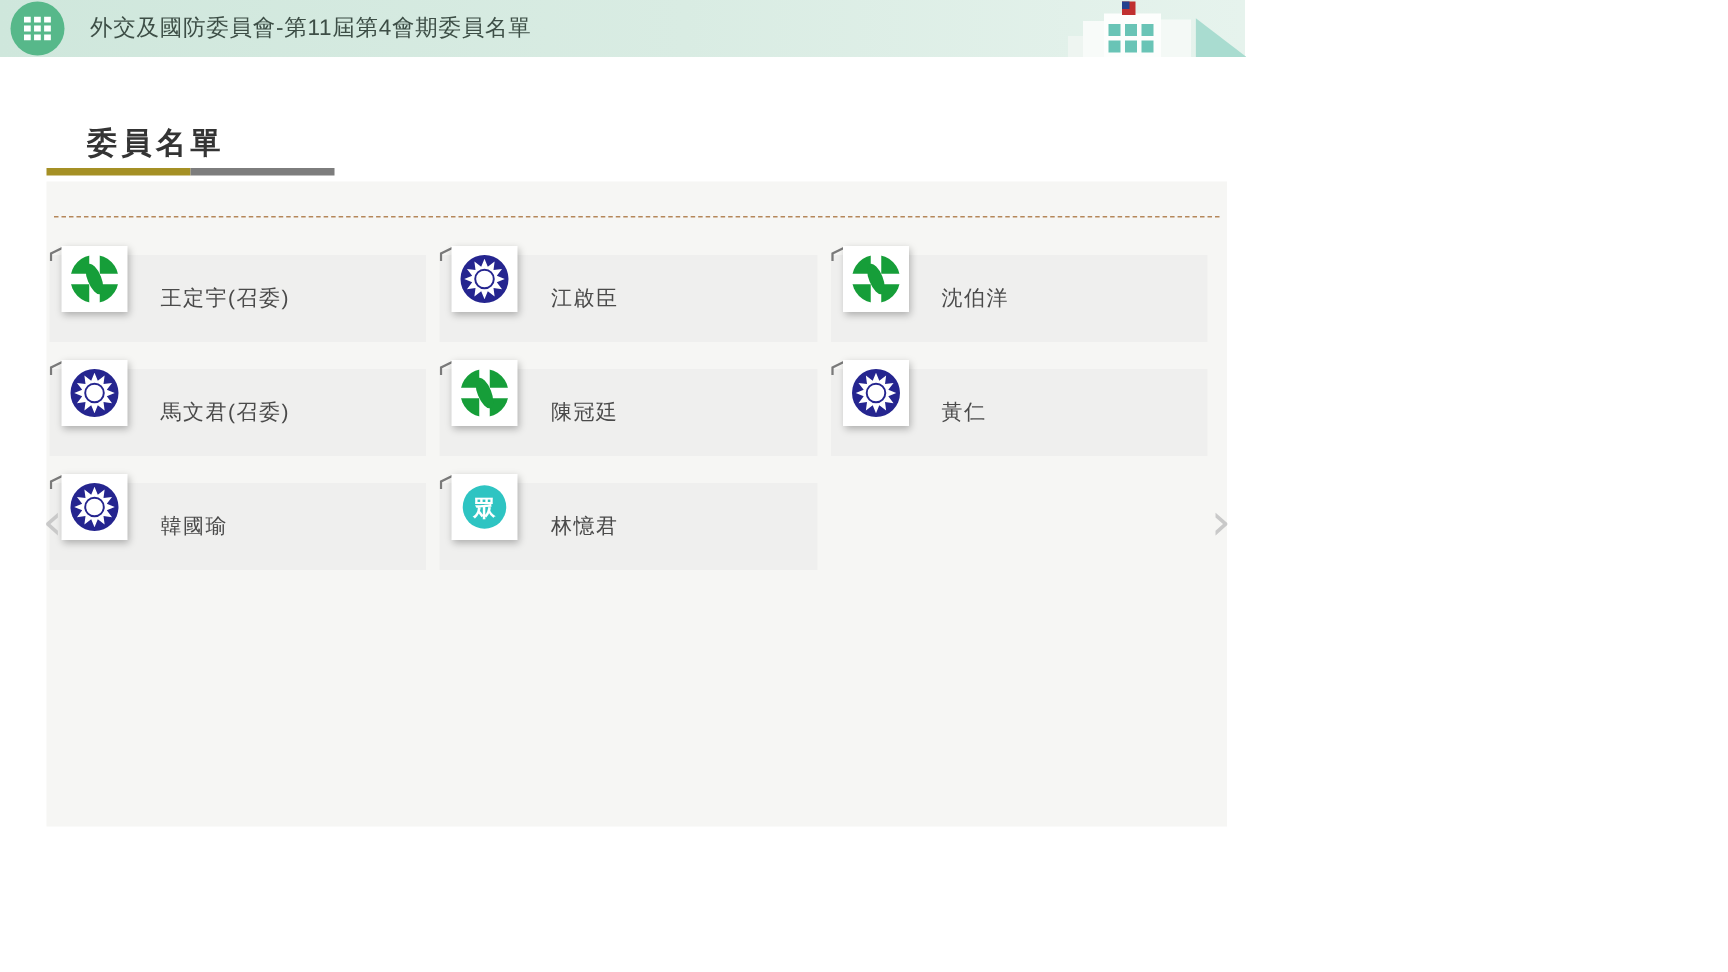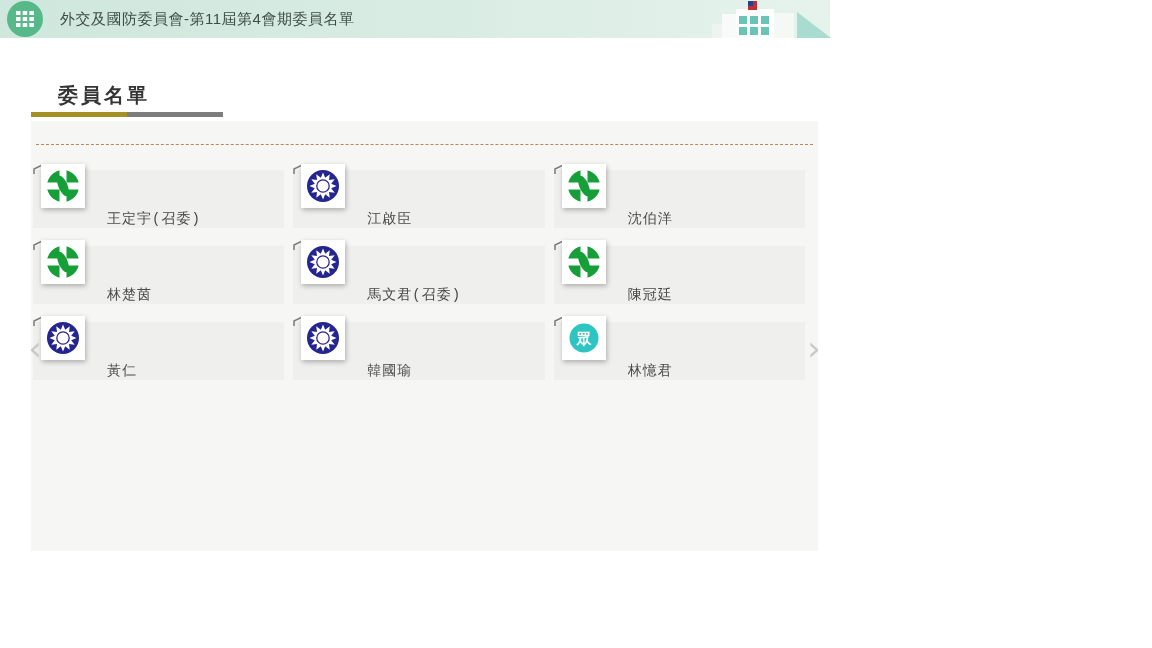--- a/index.html
+++ b/index.html
@@ -56,21 +56,21 @@
     position:absolute; left:5px; right:5px; top:23px; height:0;
     border-top:1px dashed #b5875a;
   }
   .member-grid {
     position:absolute; left:2px; top:49px; right:13px;
     display:grid; grid-template-columns:repeat(3,1fr);
     column-gap:9px; row-gap:18px;
   }
   .card {
     position:relative; height:58px; background:#efefee;
-    display:flex; align-items:flex-end; cursor:pointer;font-family:Liberation Mono, monospace;
+    display:flex; align-items:center; cursor:pointer;
   }
   .corner { position:absolute; left:0; top:-9px; width:10px; height:10px; }
   .badge {
     position:absolute; left:8px; top:-6px; width:44px; height:44px;
     background:#fff; box-shadow:1px 2px 5px rgba(0,0,0,0.28);
     display:flex; align-items:center; justify-content:center;
   }
   .badge svg { display:block; }
   .member-name { margin-left:74px; font-size:14px; color:#4a4a4a; letter-spacing:1px; }
 
@@ -173,71 +173,55 @@
           <svg width="36" height="36" viewBox="0 0 36 36">
     <circle cx="18" cy="18" r="16" fill="#169e39"></circle>
     <rect x="14.5" y="0" width="7" height="36" fill="#ffffff"></rect>
     <rect x="0" y="14.5" width="36" height="7" fill="#ffffff"></rect>
     <ellipse cx="18" cy="18" rx="4.6" ry="10.8" transform="rotate(-22 18 18)" fill="#169e39"></ellipse>
   </svg>
         </span>
     <span class="member-name">沈伯洋</span>
   </div>
 
+
+
+  <div class="card">
+    <span class="corner">
+      <svg width="10" height="10" viewBox="0 0 10 10">
+        <path d="M9.5,0.8 L1,5 L1,10" fill="none" stroke="#7a7a7a" stroke-width="1.5"></path>
+      </svg>
+    </span>
+    <span class="badge">
+          <svg width="36" height="36" viewBox="0 0 36 36">
+    <circle cx="18" cy="18" r="16" fill="#25258f"></circle>
+    <polygon fill="#ffffff" points="18,4.5 20.2,9.8 24.75,6.3 24,12 29.7,11.25 26.2,15.8 31.5,18 26.2,20.2 29.7,24.75 24,24 24.75,29.7 20.2,26.2 18,31.5 15.8,26.2 11.25,29.7 12,24 6.3,24.75 9.8,20.2 4.5,18 9.8,15.8 6.3,11.25 12,12 11.25,6.3 15.8,9.8"></polygon>
+    <circle cx="18" cy="18" r="7.6" fill="#ffffff"></circle>
+    <circle cx="18" cy="18" r="6.2" fill="#ffffff" stroke="#25258f" stroke-width="1.3"></circle>
+  </svg>
+        </span>
+    <span class="member-name">馬文君(召委)</span>
+  </div>
+
+
+
   <div class="card">
     <span class="corner">
       <svg width="10" height="10" viewBox="0 0 10 10">
         <path d="M9.5,0.8 L1,5 L1,10" fill="none" stroke="#7a7a7a" stroke-width="1.5"></path>
       </svg>
     </span>
     <span class="badge">
           <svg width="36" height="36" viewBox="0 0 36 36">
     <circle cx="18" cy="18" r="16" fill="#169e39"></circle>
     <rect x="14.5" y="0" width="7" height="36" fill="#ffffff"></rect>
     <rect x="0" y="14.5" width="36" height="7" fill="#ffffff"></rect>
     <ellipse cx="18" cy="18" rx="4.6" ry="10.8" transform="rotate(-22 18 18)" fill="#169e39"></ellipse>
   </svg>
         </span>
-    <span class="member-name">林楚茵</span>
-  </div>
-
-
-  <div class="card">
-    <span class="corner">
-      <svg width="10" height="10" viewBox="0 0 10 10">
-        <path d="M9.5,0.8 L1,5 L1,10" fill="none" stroke="#7a7a7a" stroke-width="1.5"></path>
-      </svg>
-    </span>
-    <span class="badge">
-          <svg width="36" height="36" viewBox="0 0 36 36">
-    <circle cx="18" cy="18" r="16" fill="#25258f"></circle>
-    <polygon fill="#ffffff" points="18,4.5 20.2,9.8 24.75,6.3 24,12 29.7,11.25 26.2,15.8 31.5,18 26.2,20.2 29.7,24.75 24,24 24.75,29.7 20.2,26.2 18,31.5 15.8,26.2 11.25,29.7 12,24 6.3,24.75 9.8,20.2 4.5,18 9.8,15.8 6.3,11.25 12,12 11.25,6.3 15.8,9.8"></polygon>
-    <circle cx="18" cy="18" r="7.6" fill="#ffffff"></circle>
-    <circle cx="18" cy="18" r="6.2" fill="#ffffff" stroke="#25258f" stroke-width="1.3"></circle>
-  </svg>
-        </span>
-    <span class="member-name">馬文君(召委)</span>
-  </div>
-
-
-
-  <div class="card">
-    <span class="corner">
-      <svg width="10" height="10" viewBox="0 0 10 10">
-        <path d="M9.5,0.8 L1,5 L1,10" fill="none" stroke="#7a7a7a" stroke-width="1.5"></path>
-      </svg>
-    </span>
-    <span class="badge">
-          <svg width="36" height="36" viewBox="0 0 36 36">
-    <circle cx="18" cy="18" r="16" fill="#169e39"></circle>
-    <rect x="14.5" y="0" width="7" height="36" fill="#ffffff"></rect>
-    <rect x="0" y="14.5" width="36" height="7" fill="#ffffff"></rect>
-    <ellipse cx="18" cy="18" rx="4.6" ry="10.8" transform="rotate(-22 18 18)" fill="#169e39"></ellipse>
-  </svg>
-        </span>
     <span class="member-name">陳冠廷</span>
   </div>
 
   <div class="card">
     <span class="corner">
       <svg width="10" height="10" viewBox="0 0 10 10">
         <path d="M9.5,0.8 L1,5 L1,10" fill="none" stroke="#7a7a7a" stroke-width="1.5"></path>
       </svg>
     </span>
     <span class="badge">

